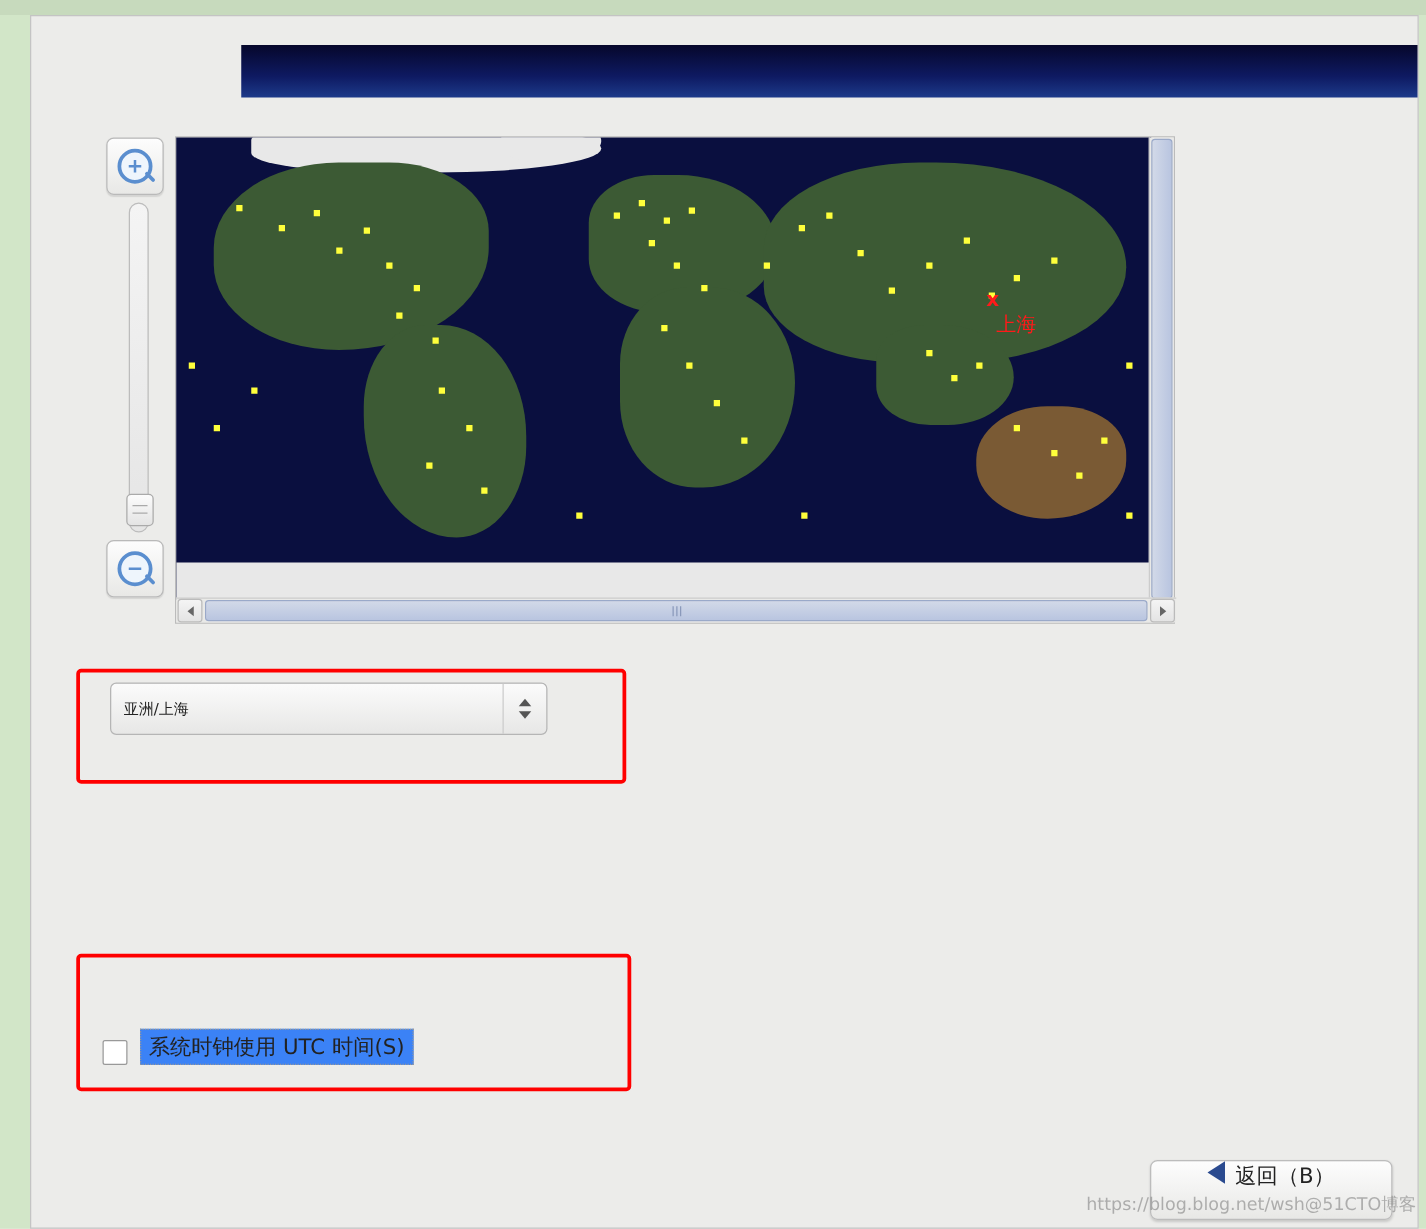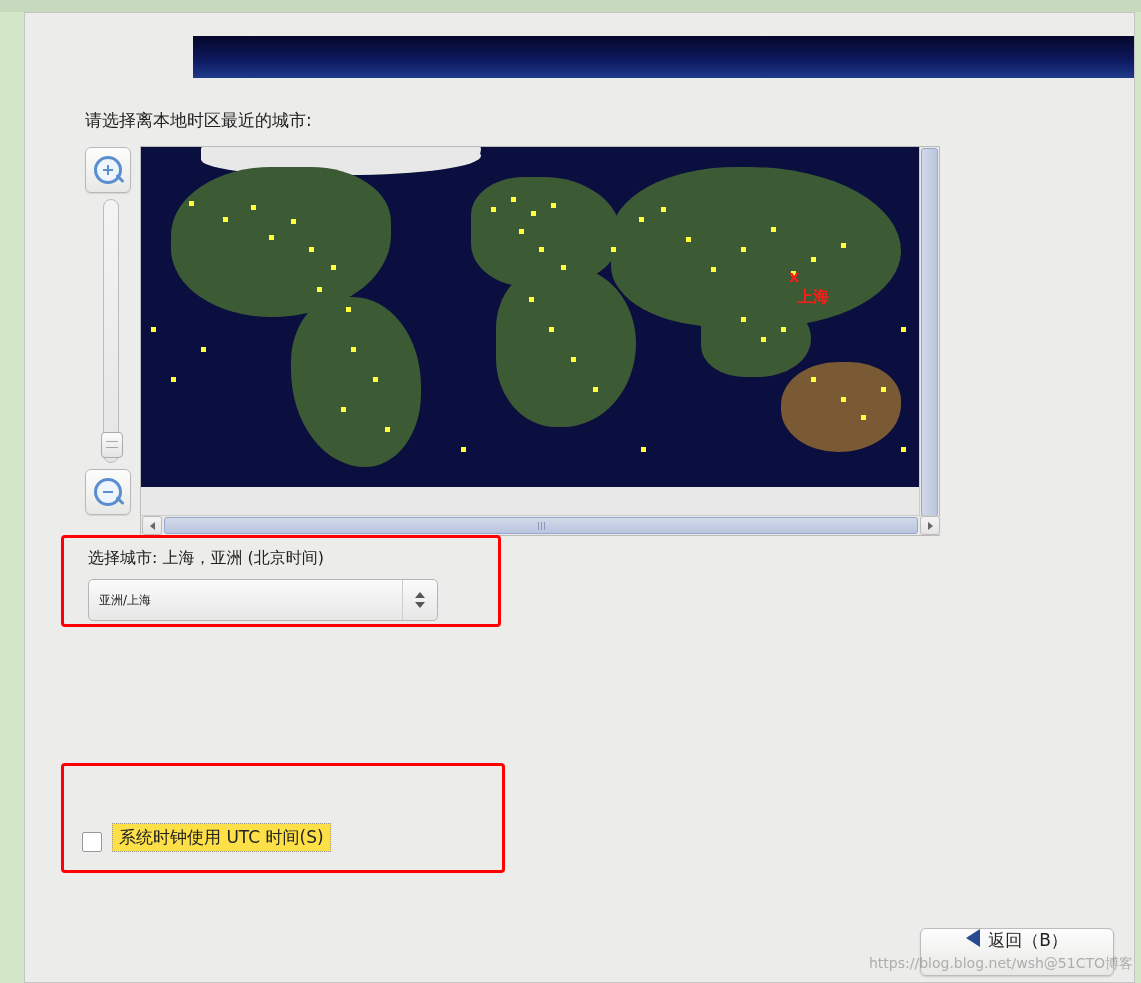--- a/index.html
+++ b/index.html
@@ -23,53 +23,52 @@
   .zoom-thumb:before,.zoom-thumb:after{content:"";position:absolute;left:4px;width:12px;height:1px;background:#aaa}
   .zoom-thumb:before{top:8px}
   .zoom-thumb:after{top:14px}
   .map-frame{position:absolute;left:55px;top:0;width:800px;height:390px;border:1px solid #bbb;box-sizing:border-box}
   .map-canvas{position:absolute;left:0;top:0;width:780px;height:370px;background:#0a0f3f;overflow:hidden}
   .land{position:absolute;background:#3c5a34;border-radius:40% 60% 55% 45%}
   .snow{background:#e8e8e8}
   .city{position:absolute;width:5px;height:5px;background:#ffff3b}
   .marker{position:absolute;color:#ff1a1a;font-weight:bold}
   .marker-x{font-size:16px;left:648px;top:120px}
-  .marker-label{font-size:16px;left:656px;top:140px;font-weight:bold}
+  .marker-label{font-size:16px;left:656px;top:140px;font-weight:normal}
   .vscroll{position:absolute;right:0;top:0;width:19px;height:370px;background:#e9e9e7;border-left:1px solid #ccc}
   .vscroll .vthumb{margin:1px;height:366px;background:linear-gradient(to right,#d2d9e8,#b9c5e0);border:1px solid #9aa9c9;border-radius:3px}
   .hscroll{position:absolute;left:0;bottom:0;width:800px;height:19px;background:#e9e9e7;border-top:1px solid #ccc;display:flex;align-items:center}
   .harrow{width:18px;height:17px;background:linear-gradient(#f4f4f4,#e4e4e4);border:1px solid #bbb;border-radius:3px;display:flex;align-items:center;justify-content:center;margin:0 1px}
   .tri-l{width:0;height:0;border-top:4px solid transparent;border-bottom:4px solid transparent;border-right:5px solid #666}
   .tri-r{width:0;height:0;border-top:4px solid transparent;border-bottom:4px solid transparent;border-left:5px solid #666}
   .hthumb{flex:1;height:15px;background:linear-gradient(#d2d9e8,#b9c5e0);border:1px solid #9aa9c9;border-radius:3px;margin:0 1px;display:flex;align-items:center;justify-content:center;gap:2px}
   .hthumb span{width:1px;height:8px;background:#8a99bb}
   .hl{border:3px solid #ff0000;border-radius:4px;padding:8px 10px;box-sizing:border-box}
   .hl1{position:absolute;left:-24px;top:426px;width:440px;height:92px}
   .city-label{font-size:16px;color:#222;margin:2px 0 10px 14px}
   .combo{margin-left:14px;width:350px;height:42px;background:linear-gradient(#fbfbfb,#e7e7e6);border:1px solid #b5b5b5;border-radius:5px;display:flex;align-items:center;padding:0 10px;box-sizing:border-box;position:relative}
   .combo-text{font-size:12px;color:#222}
   .combo-arrows{position:absolute;right:0;top:0;width:34px;height:40px;border-left:1px solid #ccc;display:flex;flex-direction:column;align-items:center;justify-content:center;gap:4px}
   .arr-up{width:0;height:0;border-left:5px solid transparent;border-right:5px solid transparent;border-bottom:6px solid #555}
   .arr-down{width:0;height:0;border-left:5px solid transparent;border-right:5px solid transparent;border-top:6px solid #555}
   .hl2{position:absolute;left:-24px;top:654px;width:444px;height:110px;display:flex;align-items:flex-end;padding:0 0 18px 18px}
   .chk{width:18px;height:18px;border:1px solid #999;background:#fff;border-radius:2px;margin-right:10px}
-  .chk-label{font-size:17px;color:#222;background:#fde047;border:1px dotted #999;padding:2px 6px}
+  .chk-label{font-size:17px;color:#222;background:#3b82f6;border:1px dotted #999;padding:2px 6px}
   .back-btn{position:absolute;right:20px;bottom:6px;min-width:160px;height:46px;background:linear-gradient(#fdfdfd,#e8e8e6);border:1px solid #bcbcbc;border-radius:6px;display:flex;align-items:flex-start;justify-content:center;gap:8px;font-size:17px;color:#222;padding:0 16px;box-shadow:0 1px 2px rgba(0,0,0,.15)}
   .back-arrow{width:0;height:0;border-top:9px solid transparent;border-bottom:9px solid transparent;border-right:14px solid #2a4a8f}
   .watermark{position:absolute;right:8px;bottom:10px;font-size:14px;color:rgba(120,120,120,.55);pointer-events:none}
 </style>
 </head>
 <body>
 
 <div class="shadow-bar"></div>
 <div class="outer">
   <div class="banner"></div>
 
   <div class="content">
-    <div class="prompt">请选择离本地时区最近的城市:</div>
 
     <div class="map-zone">
       <div class="zoom-col">
         <div class="zoom-btn">
           <div class="mag">
               <div class="plus"></div>
               <div class="plusv"></div>
             </div>
         </div>
         <div class="zoom-track">
@@ -161,21 +160,20 @@
               <span></span>
             </div>
           <div class="harrow">
               <div class="tri-r"></div>
             </div>
         </div>
       </div>
     </div>
 
     <div class="hl hl1">
-      <div class="city-label">选择城市: 上海，亚洲 (北京时间)</div>
       <div class="combo">
         <span class="combo-text">亚洲/上海</span>
         <div class="combo-arrows">
           <div class="arr-up"></div>
             <div class="arr-down"></div>
         </div>
       </div>
     </div>
 
     <div class="hl hl2">

